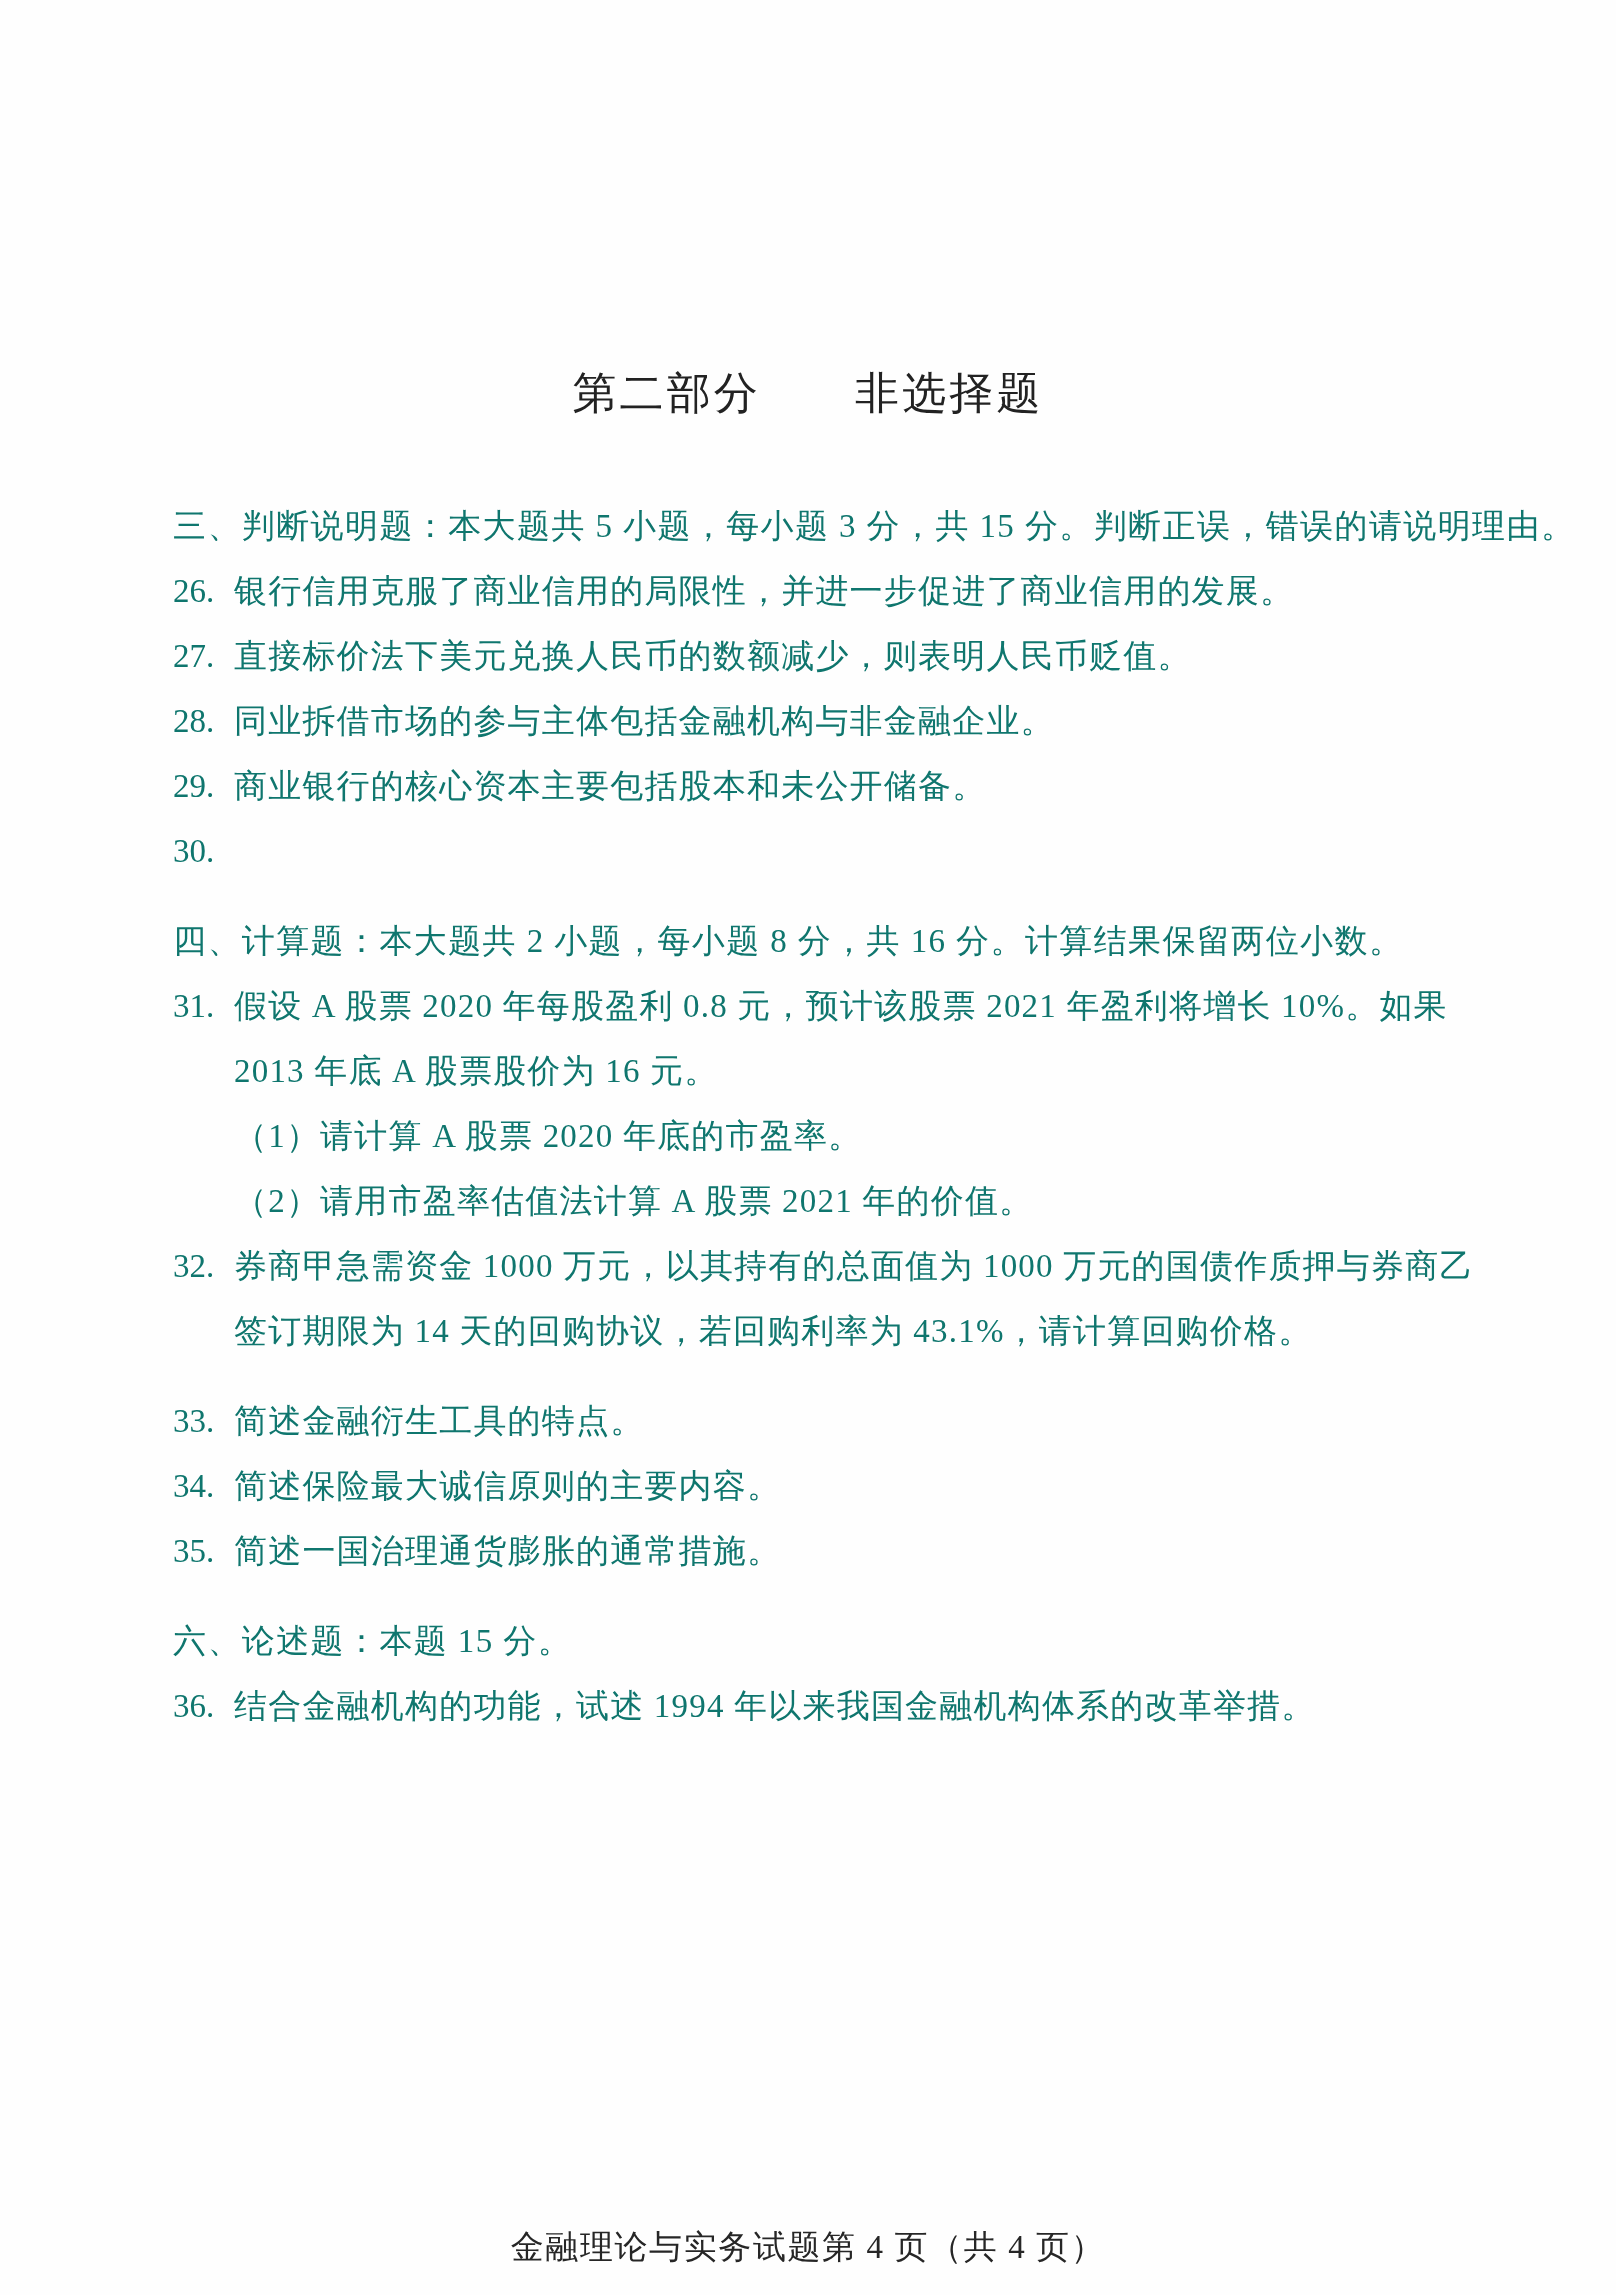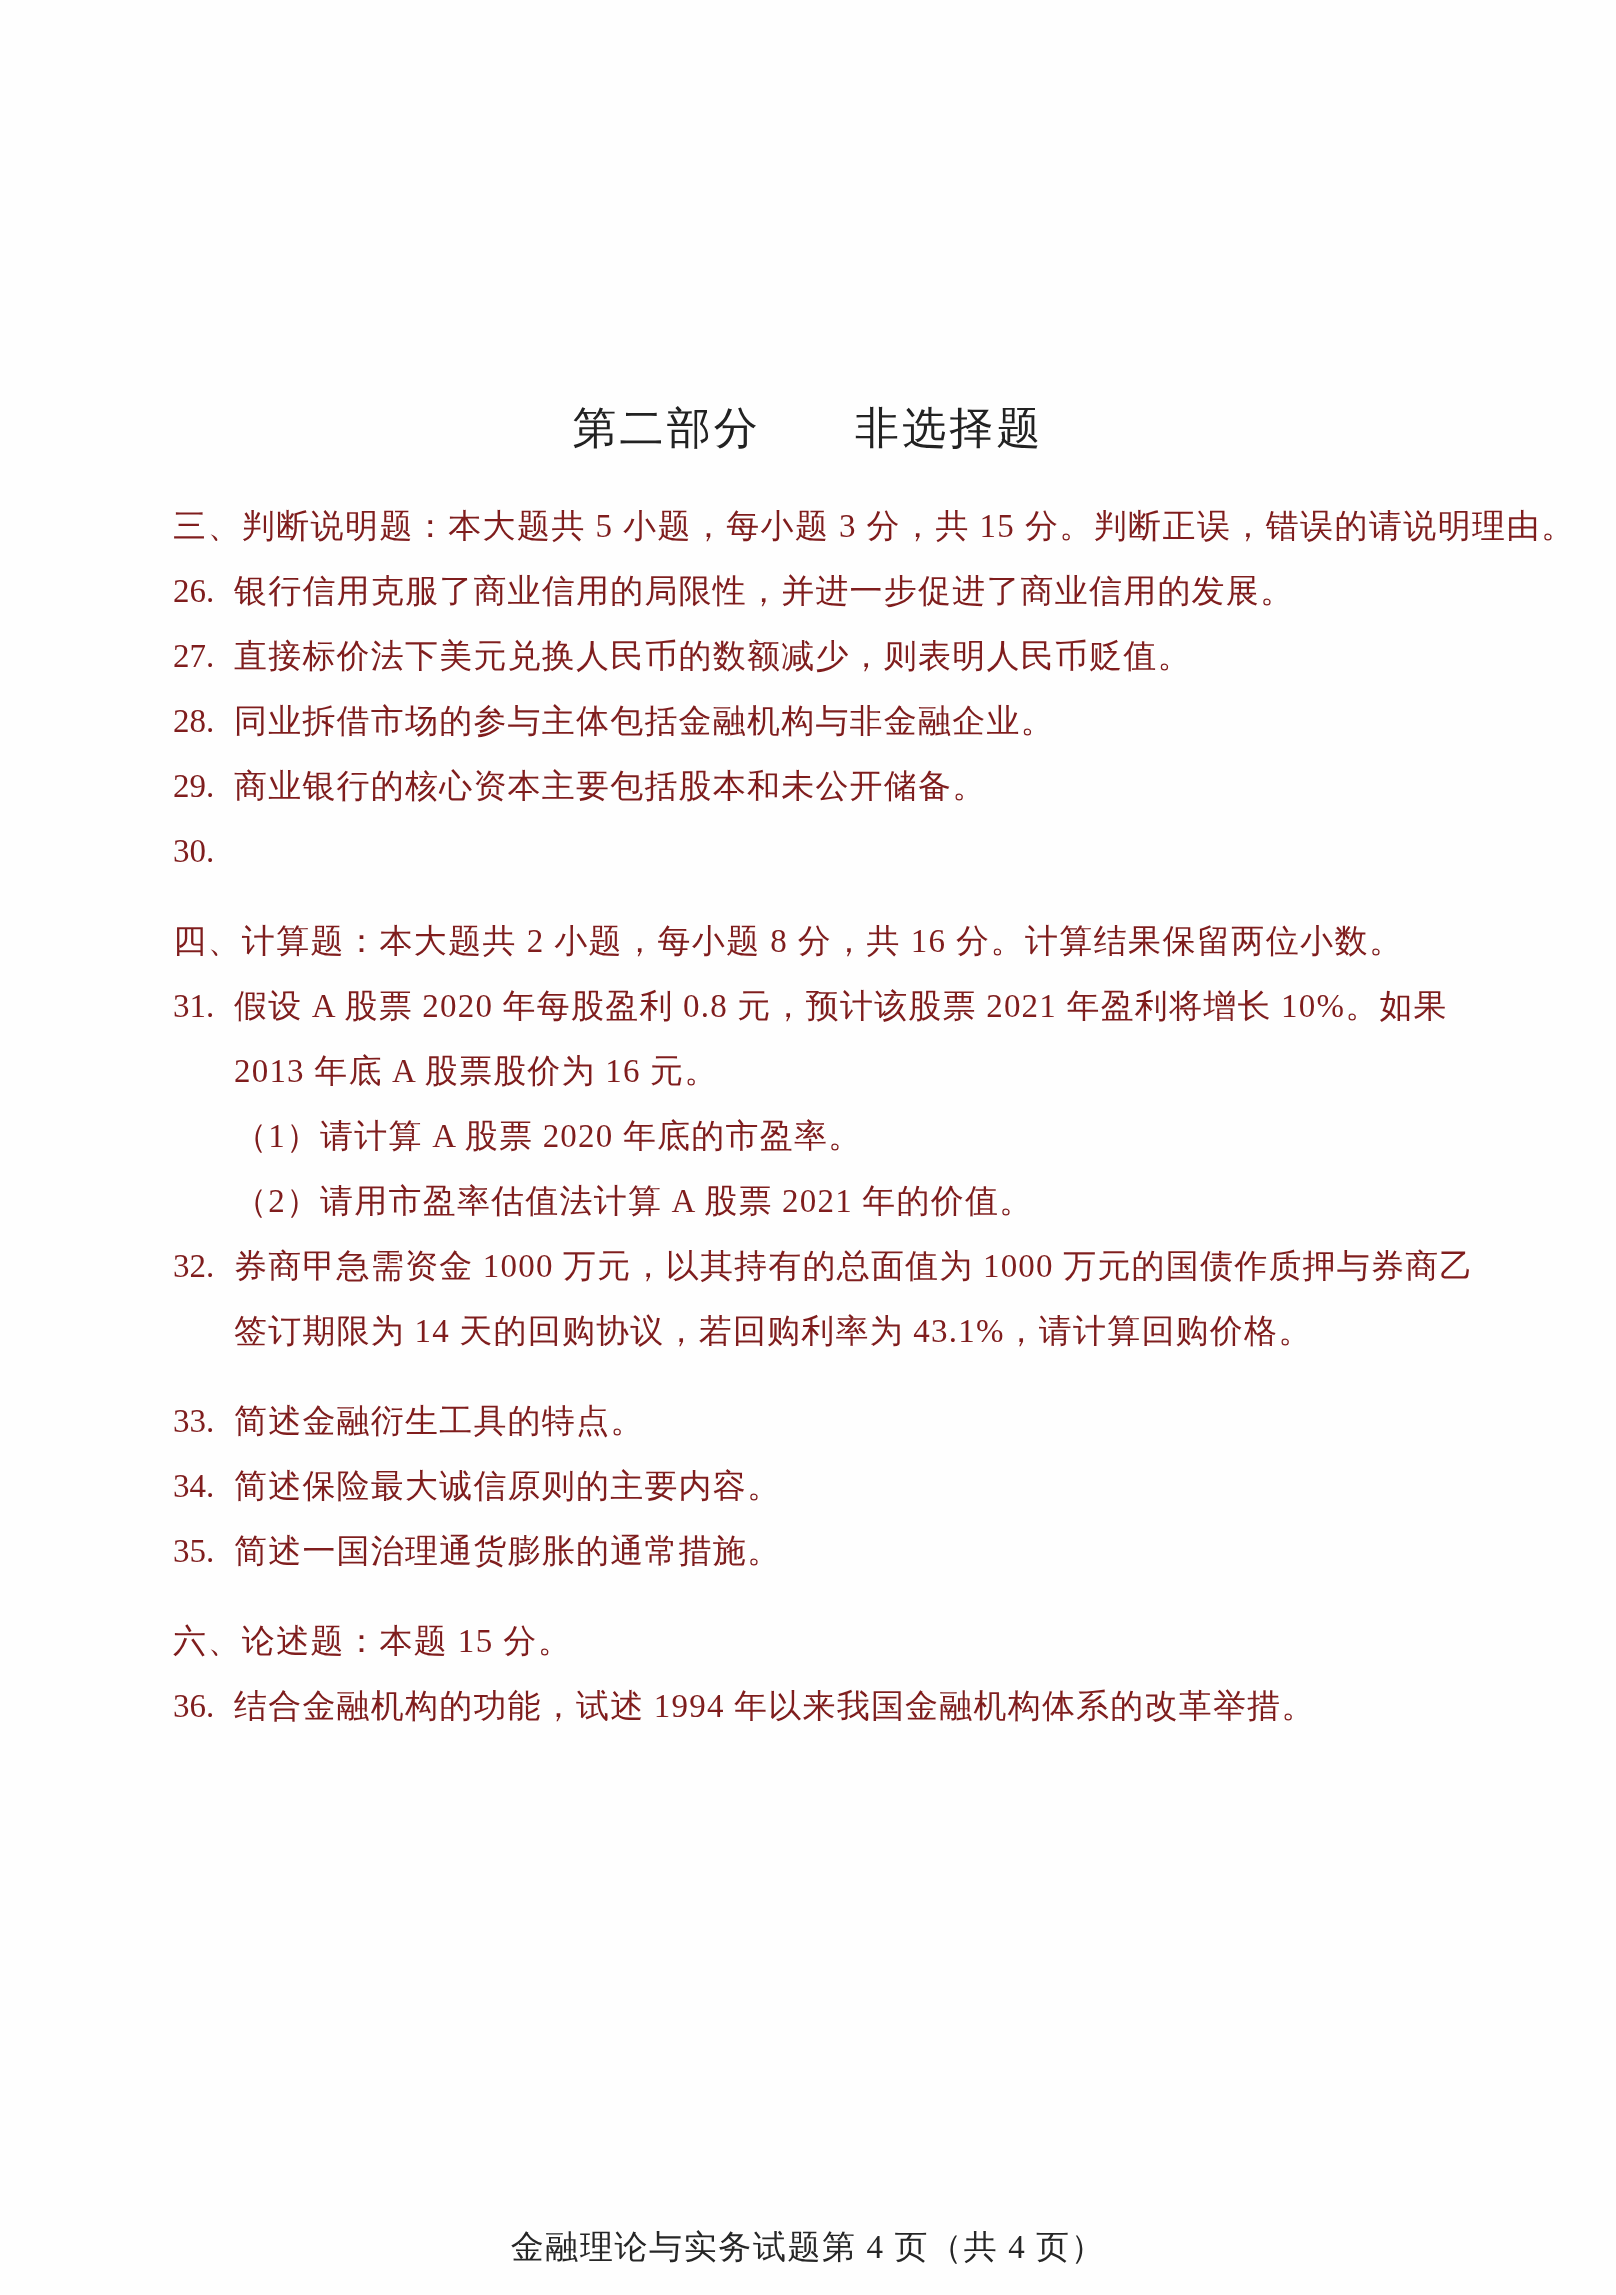--- a/index.html
+++ b/index.html
@@ -23,39 +23,38 @@
   .exam-title {
     position: absolute;
     top: 364px;
     left: 0;
     width: 100%;
     text-align: center;
     font-size: 44px;
     letter-spacing: 3.1px;
     color: #222;
     white-space: pre;
-    margin-top: 35px;
   }
   .content {
     position: absolute;
     top: 494px;
     left: 173px;
     width: 1298px;
   }
   .section + .section {
     margin-top: 25px;
   }
   .line {
     height: 65px;
     display: flex;
     align-items: center;
     font-size: 33px;
     letter-spacing: 1.2px;
     white-space: pre;
-    color: #7f1d1d;
+    color: #0f766e;
   }
   .qnum {
     flex: none;
     width: 61px;
     letter-spacing: 0;
   }
   .qtext {
     flex: none;
   }
   .section-header .qtext {

